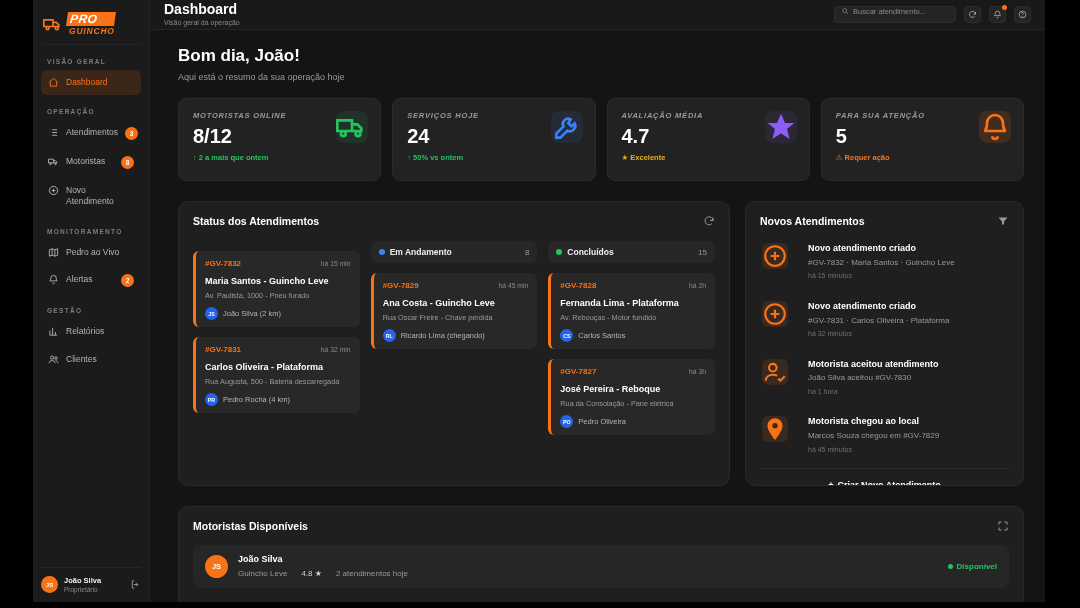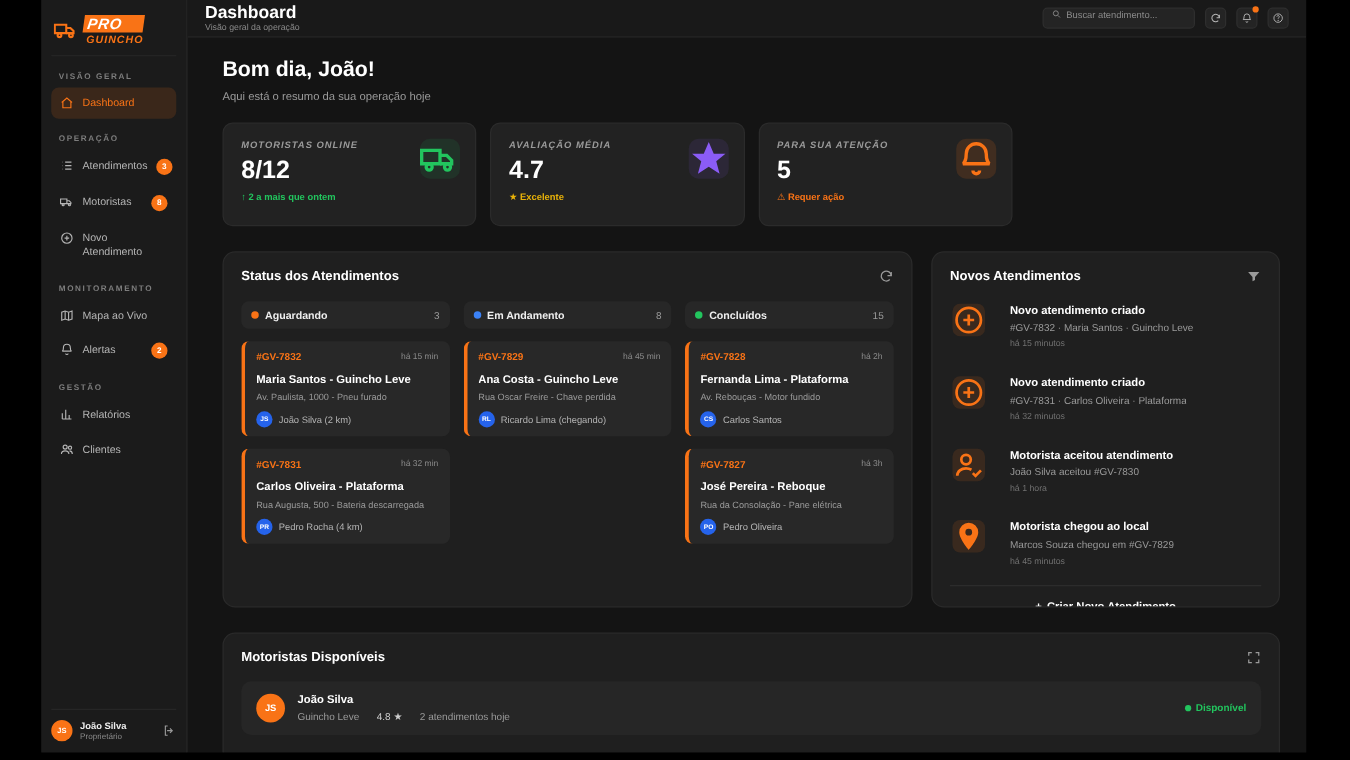--- a/index.html
+++ b/index.html
@@ -183,21 +183,21 @@
             <div class="nav-section-label">MONITORAMENTO</div>
             <div>
 
             <div class="nav-item">
                   <span class="icon nav-icon">
                   <svg viewBox="0 0 24 24" fill="none" stroke="currentColor" stroke-width="2">
                     <path d="M9 4 3 6v14l6-2 6 2 6-2V4l-6 2-6-2z"></path>
                     <path d="M9 4v14M15 6v14"></path>
                   </svg>
                 </span>
-                  <span class="nav-label">Mapa ao Vivo</span>
+                  <span class="nav-label">Pedro ao Vivo</span>
 
                 </div>
               <div class="nav-item">
                   <span class="icon nav-icon">
                   <svg viewBox="0 0 24 24" fill="none" stroke="currentColor" stroke-width="2">
                     <path d="M6 9a6 6 0 0 1 12 0c0 5 2 6 2 6H4s2-1 2-6"></path>
                     <path d="M10 19a2 2 0 0 0 4 0"></path>
                   </svg>
                 </span>
                   <span class="nav-label">Alertas</span>
@@ -311,20 +311,30 @@
               <div class="stat-icon icon" style="color: rgb(34, 197, 94); background: rgba(34, 197, 94, 0.1);">
                 <svg viewBox="0 0 24 24" fill="none" stroke="currentColor" stroke-width="2">
                   <path d="M1 7h11v8H1z"></path>
                   <path d="M12 10h4l3 3v2h-7"></path>
                   <circle cx="5.5" cy="17" r="1.8"></circle>
                   <circle cx="16.5" cy="17" r="1.8"></circle>
                 </svg>
               </div>
             </div>
             <div class="stat-card">
+              <div class="stat-label">SERVIÇOS HOJE</div>
+              <div class="stat-value">24</div>
+              <div class="stat-trend" style="color: rgb(34, 197, 94);">↑ 50% vs ontem</div>
+              <div class="stat-icon icon" style="color: rgb(59, 130, 246); background: rgba(59, 130, 246, 0.1);">
+                <svg viewBox="0 0 24 24" fill="none" stroke="currentColor" stroke-width="2">
+                  <path d="M14.7 6.3a4 4 0 0 0-5.4 5.4L4 17v3h3l5.3-5.3a4 4 0 0 0 5.4-5.4L15.3 11.4 12.9 9l1.8-2.7z"></path>
+                </svg>
+              </div>
+            </div>
+            <div class="stat-card">
               <div class="stat-label">AVALIAÇÃO MÉDIA</div>
               <div class="stat-value">4.7</div>
               <div class="stat-trend" style="color: rgb(234, 179, 8);">★ Excelente</div>
               <div class="stat-icon icon" style="color: rgb(139, 92, 246); background: rgba(139, 92, 246, 0.1);">
                 <svg viewBox="0 0 24 24" fill="currentColor">
                   <path d="m12 2 3 7h7l-5.5 4.5L18.5 21 12 16.8 5.5 21l2-7.5L2 9h7z"></path>
                 </svg>
               </div>
             </div>
             <div class="stat-card">
@@ -348,25 +358,20 @@
               <span class="icon panel-action">
                 <svg viewBox="0 0 24 24" fill="none" stroke="currentColor" stroke-width="2">
                     <path d="M20 11a8 8 0 1 0-2.3 6.3"></path>
                     <path d="M20 5v6h-6"></path>
                   </svg>
               </span>
             </div>
             <div class="board-columns">
 
             <div class="kcolumn">
-                  <div class="col-header">
-                    <span class="dot" style="background: rgb(249, 115, 22);"></span>
-                    <span class="col-name">Aguardando</span>
-                    <span class="col-count">3</span>
-                  </div>
                   <div class="kcards">
 
                   <div class="kcard">
                         <div class="kcard-top">
                           <span class="kid">#GV-7832</span>
                           <span class="ktime">há 15 min</span>
                         </div>
                         <div class="ktitle">Maria Santos - Guincho Leve</div>
                         <div class="ksub">Av. Paulista, 1000 - Pneu furado</div>
                         <div class="kdriver">

